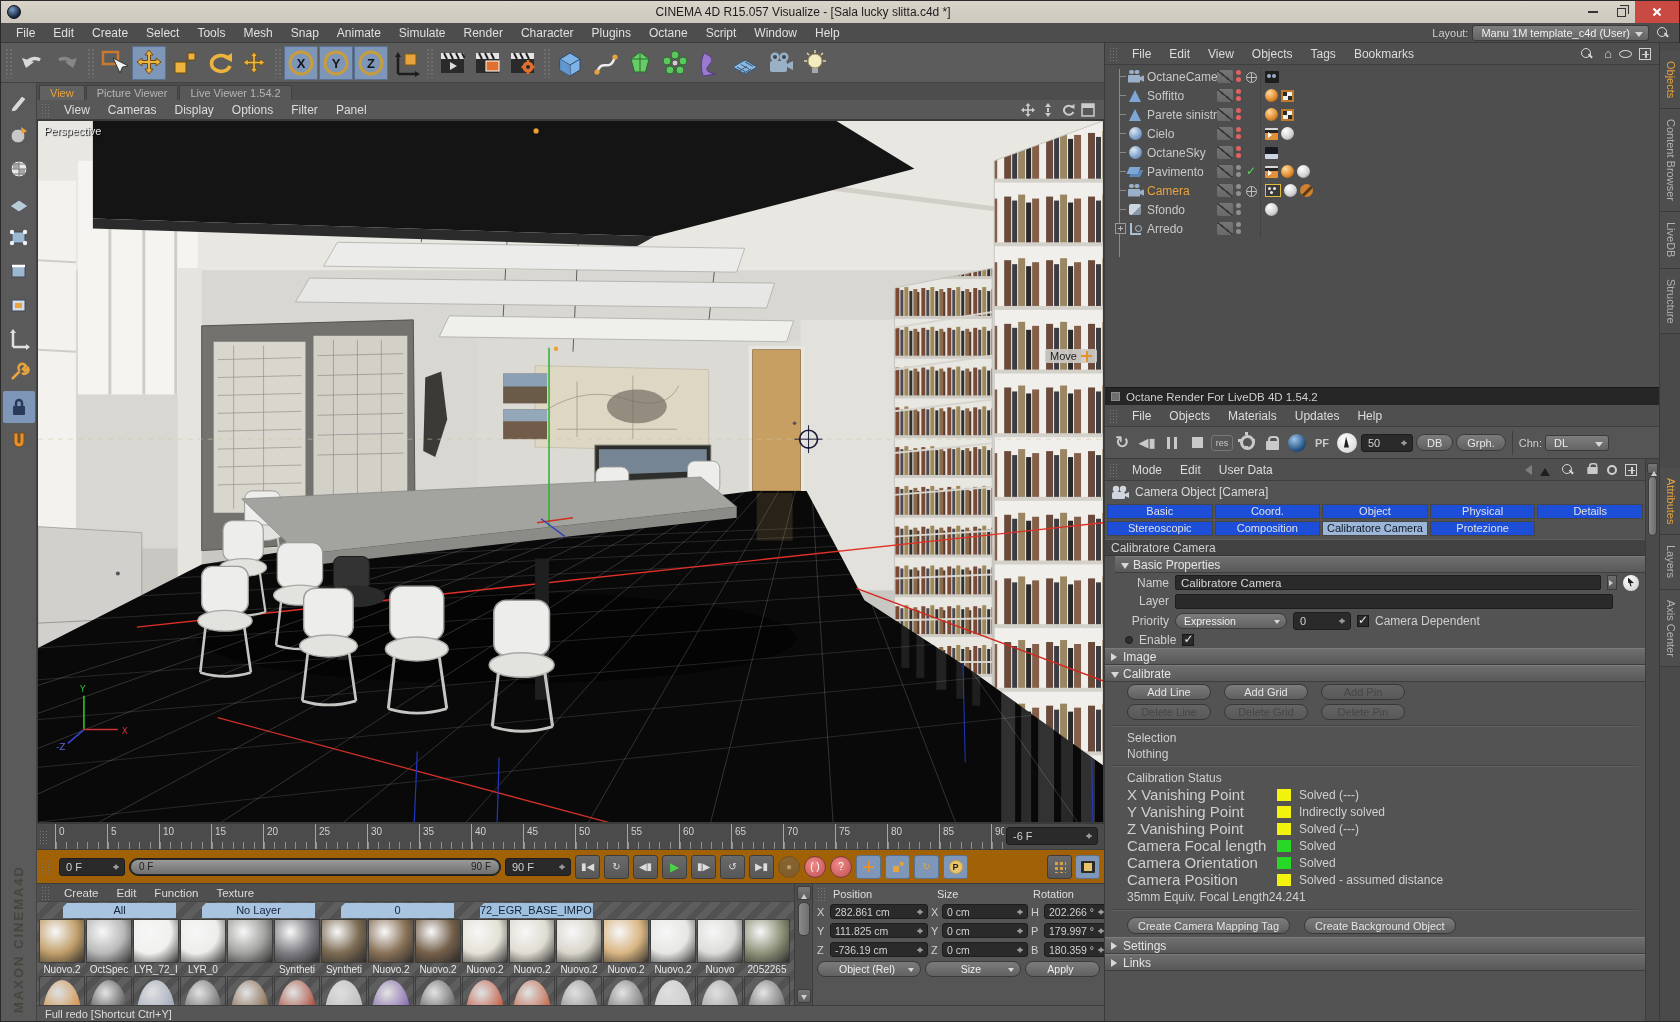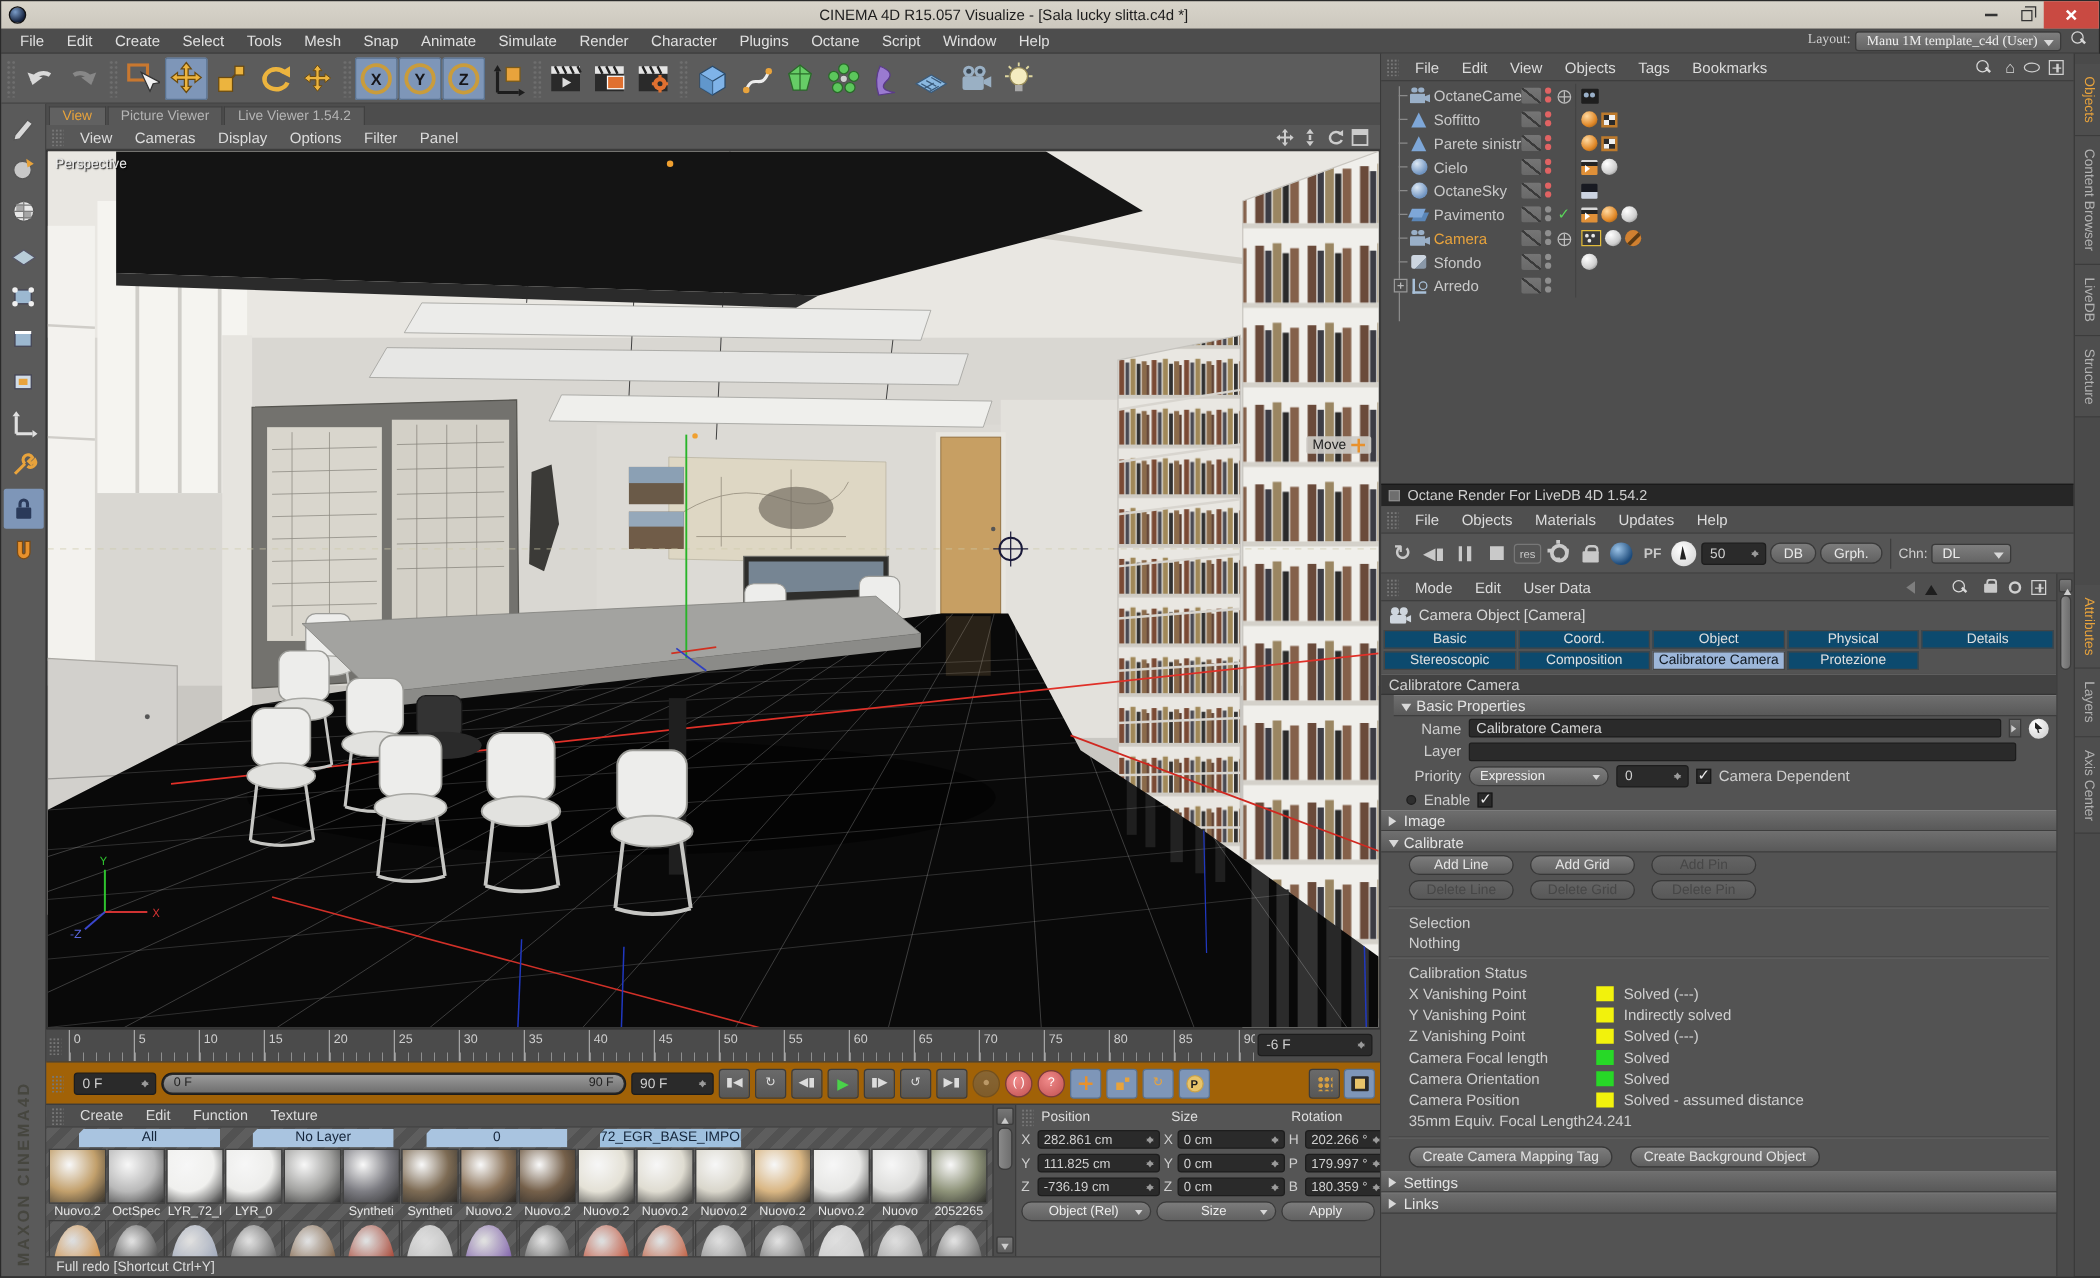--- a/index.html
+++ b/index.html
@@ -16,21 +16,21 @@
   .wbtn .bar{width:10px;height:2px;background:#333;}
   .wbtn .boxes{width:9px;height:9px;border:1px solid #333;box-shadow:2px -2px 0 -0px #ccc8be,3px -3px 0 0 #333;}
   .wbtn-close{width:44px;height:22px;background:#c94a42;display:flex;align-items:center;justify-content:center;}
   .cross{position:relative;width:10px;height:10px;}
   .cross::before,.cross::after{content:"";position:absolute;left:4px;top:0;width:2px;height:10px;background:#fff;}
   .cross::before{transform:rotate(45deg);}.cross::after{transform:rotate(-45deg);}
 
   
   .menubar{height:20px;background:#4d4d4d;border-bottom:1px solid #3a3a3a;display:flex;align-items:center;padding:0 6px;flex:none;}
   .menubar .mi{padding:0 9px;color:#e0e0e0;font-size:12px;}
-  .layoutbox{margin-left:auto;display:flex;gap:4px;font-family:Liberation Serif, serif;}
+  .layoutbox{margin-left:auto;display:flex;align-items:center;gap:4px;}
   .layoutbox .lab{color:#cfcfcf;font-size:11px;}
   .dropdown{background:linear-gradient(#7e7e7e,#646464);border:1px solid #3a3a3a;border-radius:3px;
     padding:0 18px 0 8px;height:16px;line-height:15px;font-size:11px;color:#eee;position:relative;white-space:nowrap;}
   .dropdown::after{content:"";position:absolute;right:5px;top:6px;border:4px solid transparent;border-top:5px solid #d8d8d8;}
   .mag{width:12px;height:12px;position:relative;margin:0 4px;}
   .mag::before{content:"";position:absolute;width:8px;height:8px;border:1.5px solid #d8d8d8;border-radius:50%;}
   .mag::after{content:"";position:absolute;left:7px;top:7px;width:5px;height:1.5px;background:#d8d8d8;transform:rotate(45deg);}
 
   
   .mainrow{flex:1;display:flex;min-height:0;}
@@ -211,21 +211,21 @@
 
   
   .attr{flex:1;display:flex;min-height:0;background:#535353;}
   .attrmain{flex:1;display:flex;flex-direction:column;min-width:0;}
   .amenu-icons{margin-left:auto;display:flex;align-items:center;gap:8px;padding-right:4px;}
   .tri-l{border:5px solid transparent;border-right:7px solid #7e7e7e;}
   .tri-up{border:5px solid transparent;border-bottom:8px solid #1e1e1e;}
   .circ{width:10px;height:10px;border:2px solid #d0d0d0;border-radius:50%;}
   .objtitle{height:22px;display:flex;align-items:center;gap:6px;padding:0 6px;font-size:12px;color:#d8d8d8;flex:none;}
   .atabs{display:grid;grid-template-columns:repeat(5,1fr);gap:2px;padding:1px 2px;flex:none;}
-  .atab{height:15px;background:#0c4a6e;border:1px solid #454545;color:#e0e0e0;font-size:11px;text-align:center;line-height:13px;
+  .atab{height:15px;background:#1d4ed8;border:1px solid #454545;color:#e0e0e0;font-size:11px;text-align:center;line-height:13px;
      overflow:hidden;white-space:nowrap;}
   .atab.selected{background:#9cb6d9;color:#101820;}
   .asection{height:17px;background:#424242;border-top:1px solid #5e5e5e;border-bottom:1px solid #353535;
      font-size:12px;color:#d0d0d0;padding:1px 6px;flex:none;}
   .sect{height:17px;background:linear-gradient(#6e6e6e,#595959);border-top:1px solid #7c7c7c;border-bottom:1px solid #3e3e3e;
      font-size:12px;color:#e4e4e4;padding:1px 4px 0 18px;position:relative;flex:none;}
   .sect::before{content:"";position:absolute;left:6px;}
   .sect.open::before{top:6px;border:4px solid transparent;border-top:6px solid #d8d8d8;}
   .sect.closed::before{top:4px;border:4px solid transparent;border-left:6px solid #d8d8d8;}
   .arow{display:flex;align-items:center;gap:6px;padding:1.5px 6px 1.5px 0;flex:none;}
@@ -235,21 +235,21 @@
   .checkbox{width:12px;height:12px;background:#2a2a2a;border:1px solid #181818;position:relative;flex:none;}
   .checkbox.on::after{content:"✓";position:absolute;left:0px;top:-3px;color:#ececec;font-size:12px;font-weight:bold;}
   .radio-dot{width:8px;height:8px;border-radius:50%;background:#2e2e2e;border:1px solid #1e1e1e;flex:none;}
   .abtnrow{display:flex;gap:13px;padding:2px 0 2px 22px;flex:none;}
   .abtn{min-width:84px;height:16px;border-radius:8px;background:linear-gradient(#7c7c7c,#5f5f5f);border:1px solid #383838;
      color:#e4e4e4;font-size:11px;display:flex;align-items:center;justify-content:center;padding:0 10px;}
   .abtn.disabled{color:#474747;background:linear-gradient(#646464,#585858);}
   .aline{border-top:1px solid #474747;border-bottom:1px solid #606060;margin:3px 6px;flex:none;}
   .atext{font-size:12px;color:#cfcfcf;padding:1px 0 1px 22px;flex:none;}
   .srow{display:flex;align-items:center;height:17px;padding-left:22px;flex:none;}
-  .srow .slab{width:150px;font-size:12px;color:#cfcfcf;flex:none;}
+  .srow .slab{width:150px;font-size:15px;color:#cfcfcf;flex:none;}
   .chip{width:14px;height:12px;margin-right:8px;flex:none;}
   .srow .stext{font-size:12px;color:#cfcfcf;}
   .focalrow{display:flex;padding-left:22px;font-size:12px;color:#cfcfcf;height:18px;align-items:center;flex:none;}
   .actionrow{display:flex;gap:14px;padding:3px 0 3px 22px;flex:none;}
   .abtn.wide{min-width:150px;border-radius:9px;height:17px;}
   .ascroll{width:14px;background:#4a4a4a;border-left:1px solid #3c3c3c;display:flex;flex-direction:column;align-items:center;padding-top:2px;flex:none;}
   .ascroll .sthumb{height:60px;width:9px;}
   .pickarrow{width:16px;height:16px;border-radius:50%;background:radial-gradient(circle at 35% 30%,#fff,#c8c8c8);position:relative;flex:none;}
   .pickarrow::after{content:"";position:absolute;left:5px;top:3px;width:6px;height:9px;background:#222;clip-path:polygon(0 0,100% 60%,45% 65%,60% 100%,35% 95%,30% 70%,0 55%);}
   .minibtn{width:10px;height:15px;background:linear-gradient(#6e6e6e,#585858);border:1px solid #3a3a3a;display:flex;align-items:center;justify-content:center;flex:none;}

